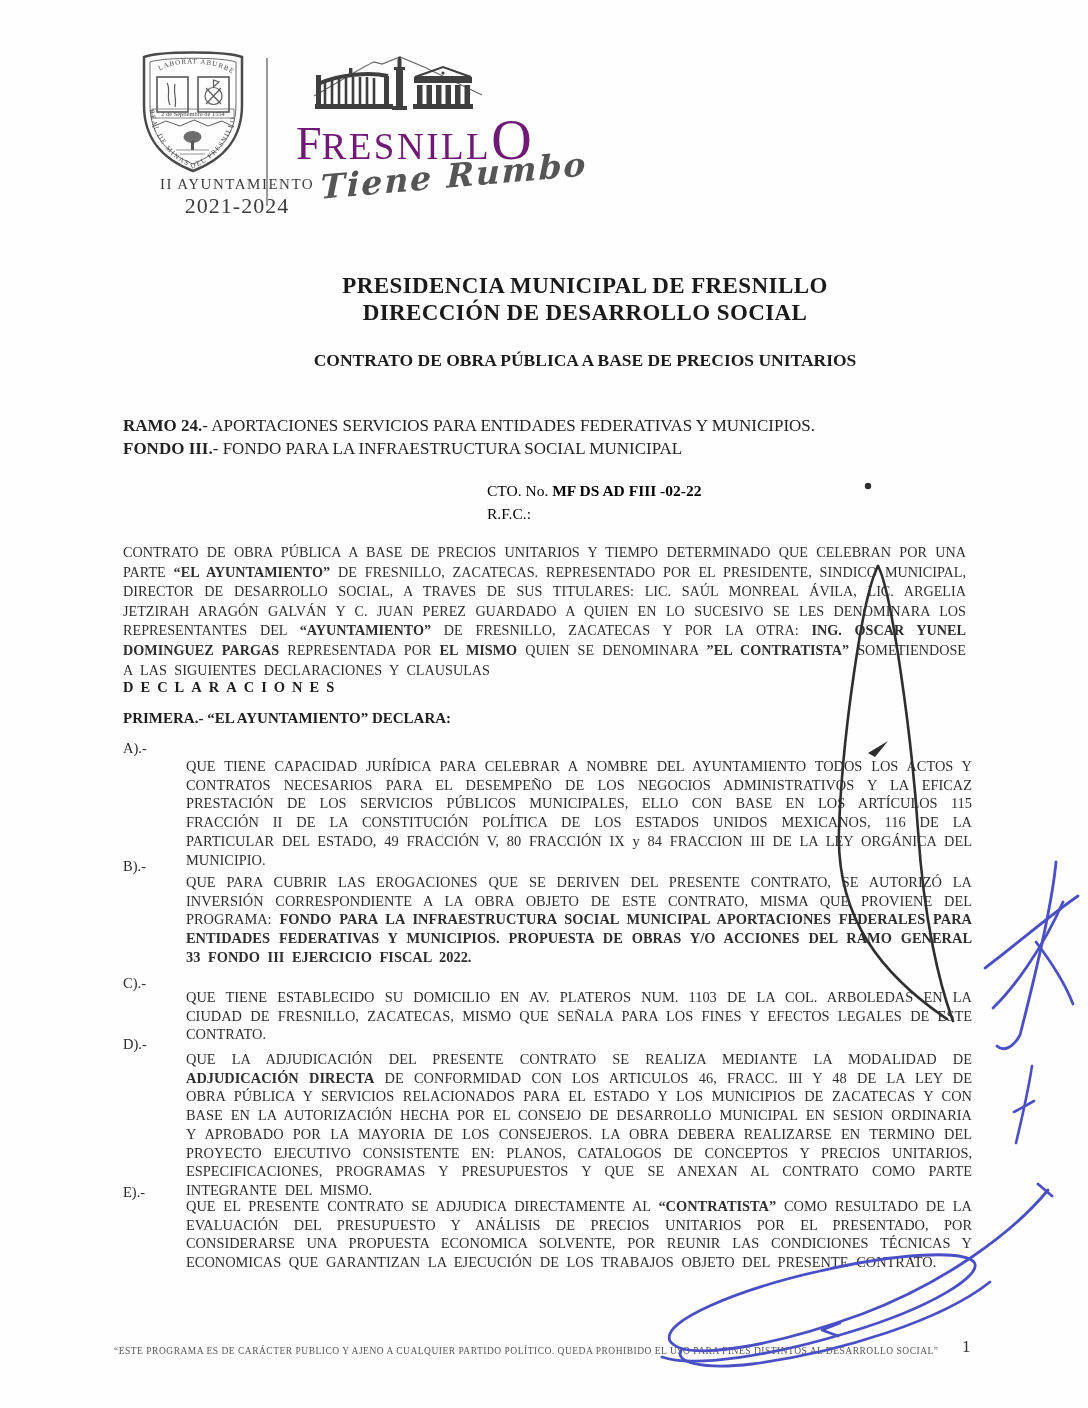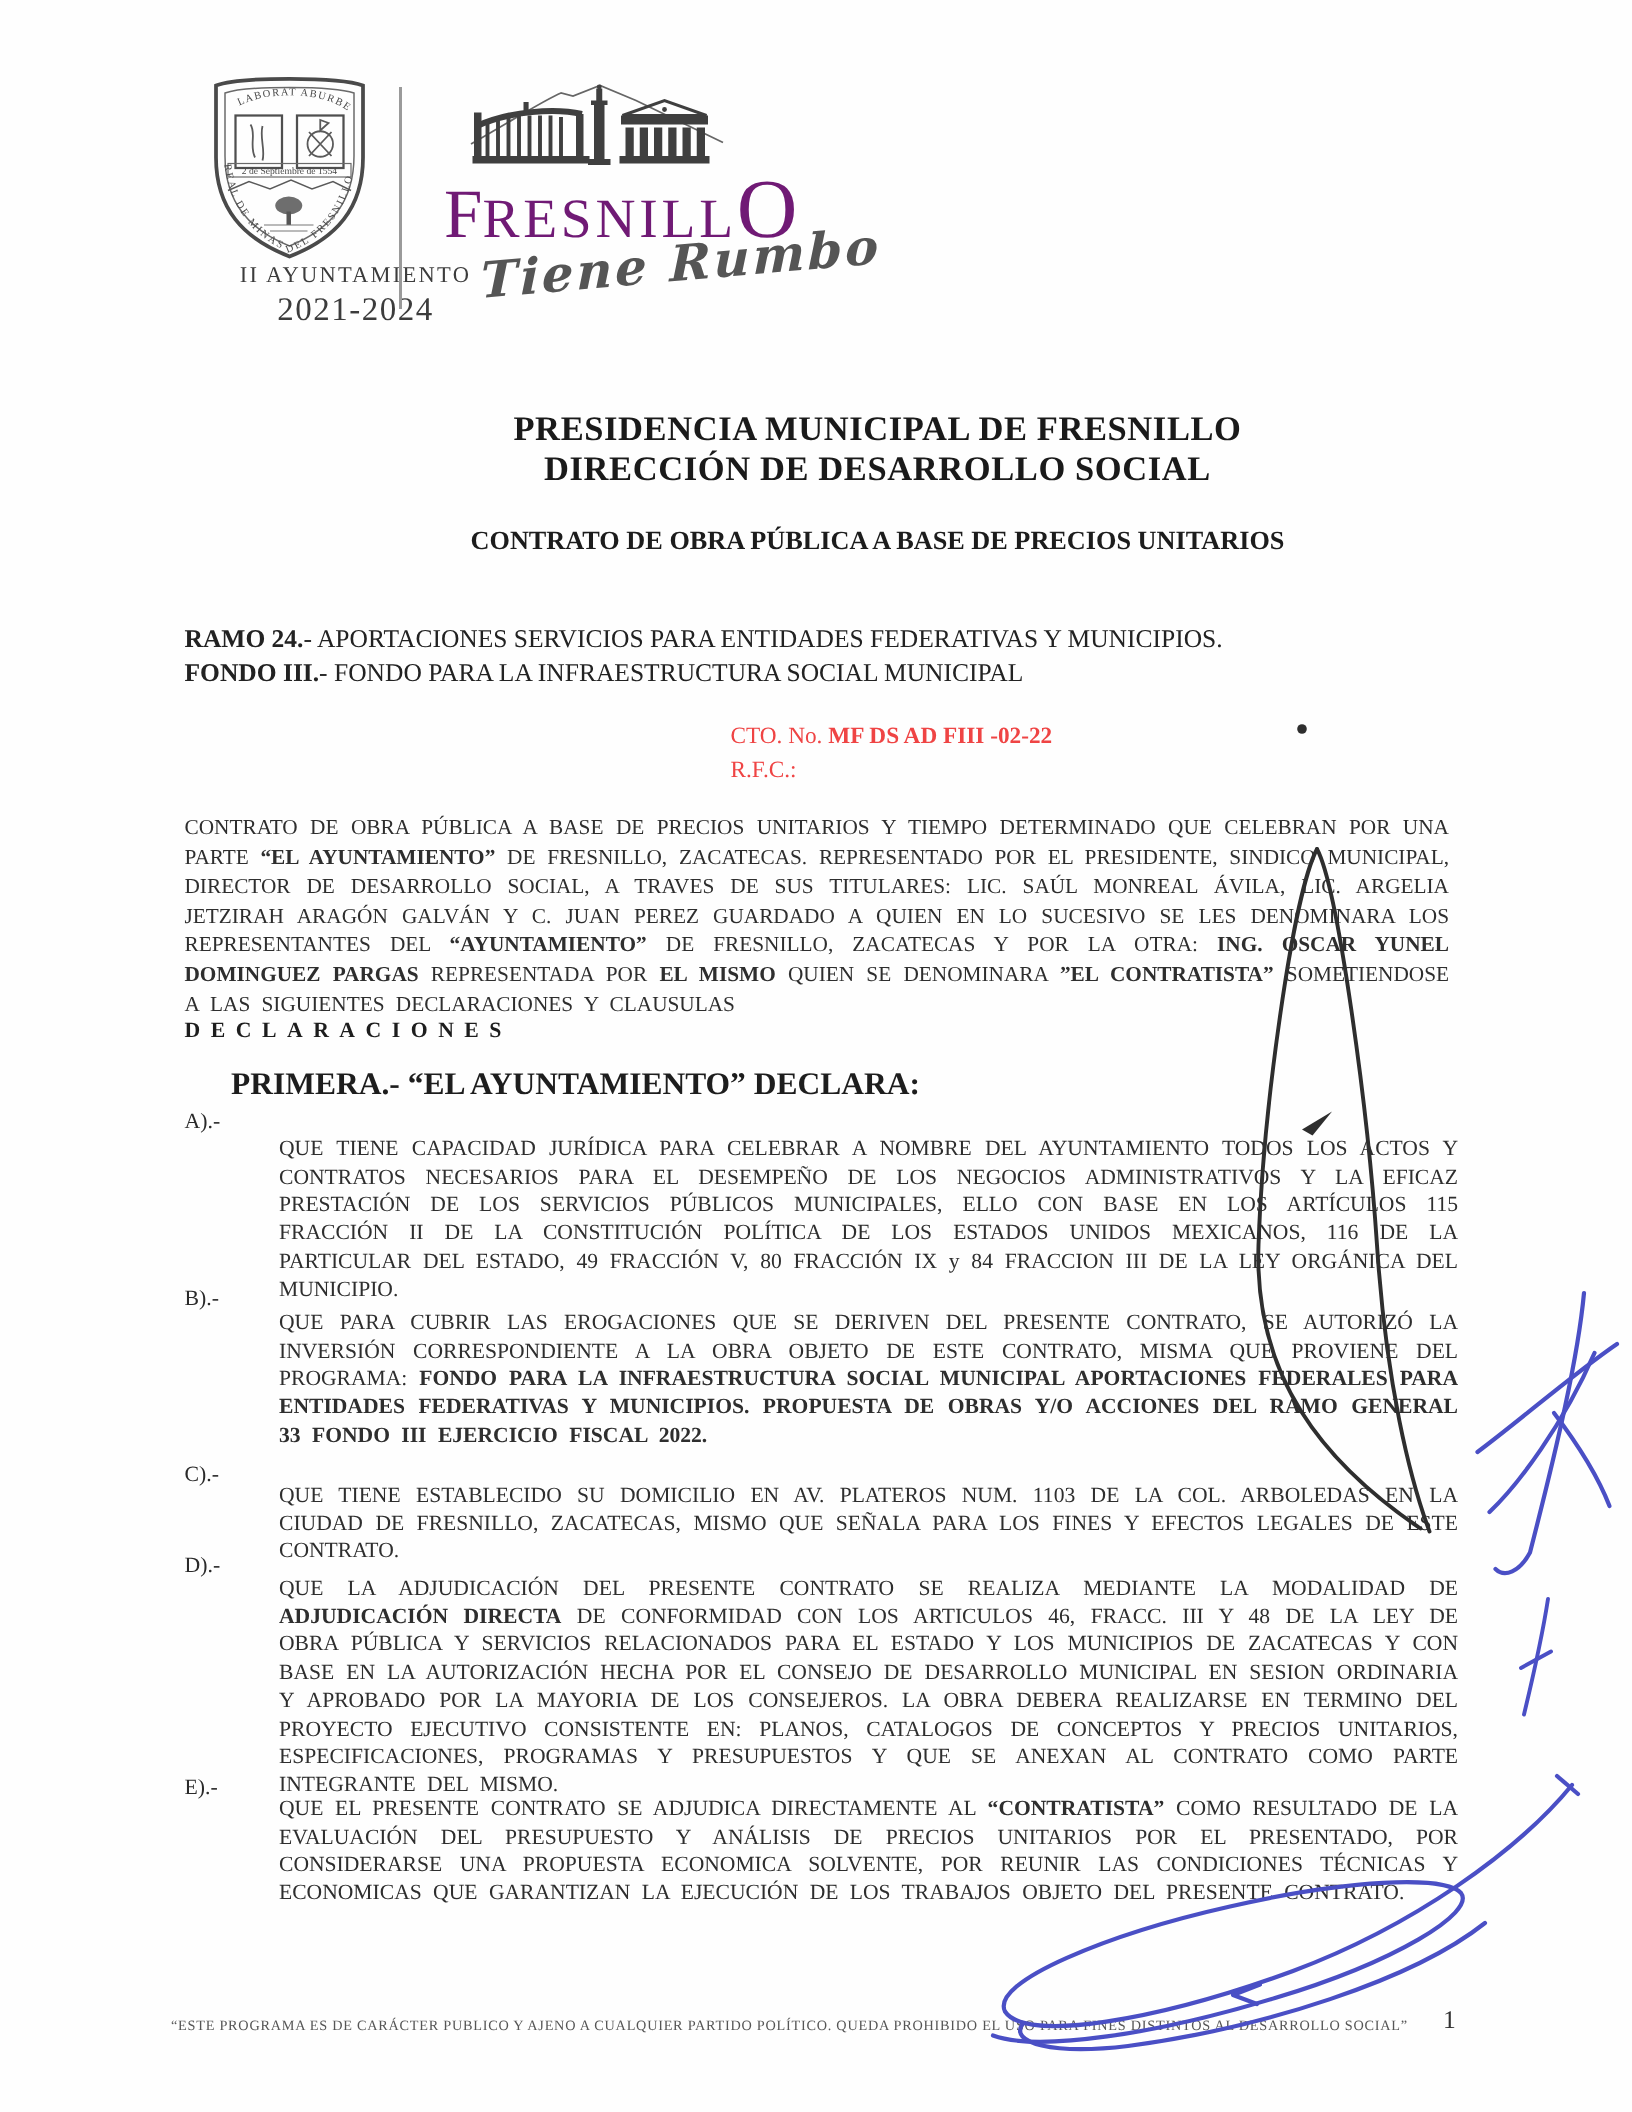--- a/index.html
+++ b/index.html
@@ -23,27 +23,27 @@
   .wm-o{font-size:56px;}
   .tagline{left:320px;top:156px;font-size:33px;font-style:italic;font-weight:600;
     color:#555;transform:rotate(-5deg) skewX(-6deg);letter-spacing:2px;font-family:"DejaVu Serif",serif;}
   
   .title-block{left:140px;top:272px;width:890px;text-align:center;color:#1a1a1a;}
   .title-block div{font-size:23px;font-weight:bold;line-height:27px;letter-spacing:.4px;}
   .subtitle{left:140px;top:350px;width:890px;text-align:center;font-size:17.5px;font-weight:bold;color:#1c1c1c;}
   
   .program{left:123px;top:414px;width:845px;font-size:17px;line-height:23px;color:#222;}
   
-  .ctoline{left:487px;top:479px;font-size:15.5px;line-height:23px;color:#ef4444;}
+  .ctoline{left:487px;top:479px;font-size:15.5px;line-height:23px;color:#000000;}
   
   .intro{left:123px;top:543px;width:843px;font-size:14.2px;line-height:19.6px;
     text-align:justify;word-spacing:4px;color:#2e2e2e;}
   .decl-heading{left:123px;top:679px;width:843px;text-align:left;font-weight:bold;
     font-size:14.5px;letter-spacing:7px;color:#1d1d1d;}
-  .primera{left:123px;top:710px;font-size:21px;font-weight:bold;color:#1d1d1d;margin-left:31px;}
+  .primera{left:123px;top:710px;font-size:15px;font-weight:bold;color:#1d1d1d;}
   .clause-label{left:123px;font-size:14.5px;color:#2a2a2a;}
   .clause-text{left:186px;width:786px;font-size:14.4px;line-height:18.7px;
     text-align:justify;word-spacing:4px;color:#2e2e2e;}
   
   .footer-disclaimer{left:114px;top:1346px;font-size:9.5px;letter-spacing:.5px;color:#555;}
   .page-number{left:962px;top:1337px;font-size:17px;color:#333;}
   .ink-overlay{left:0;top:0;width:1088px;height:1408px;pointer-events:none;}
 </style>
 </head>
 <body>

